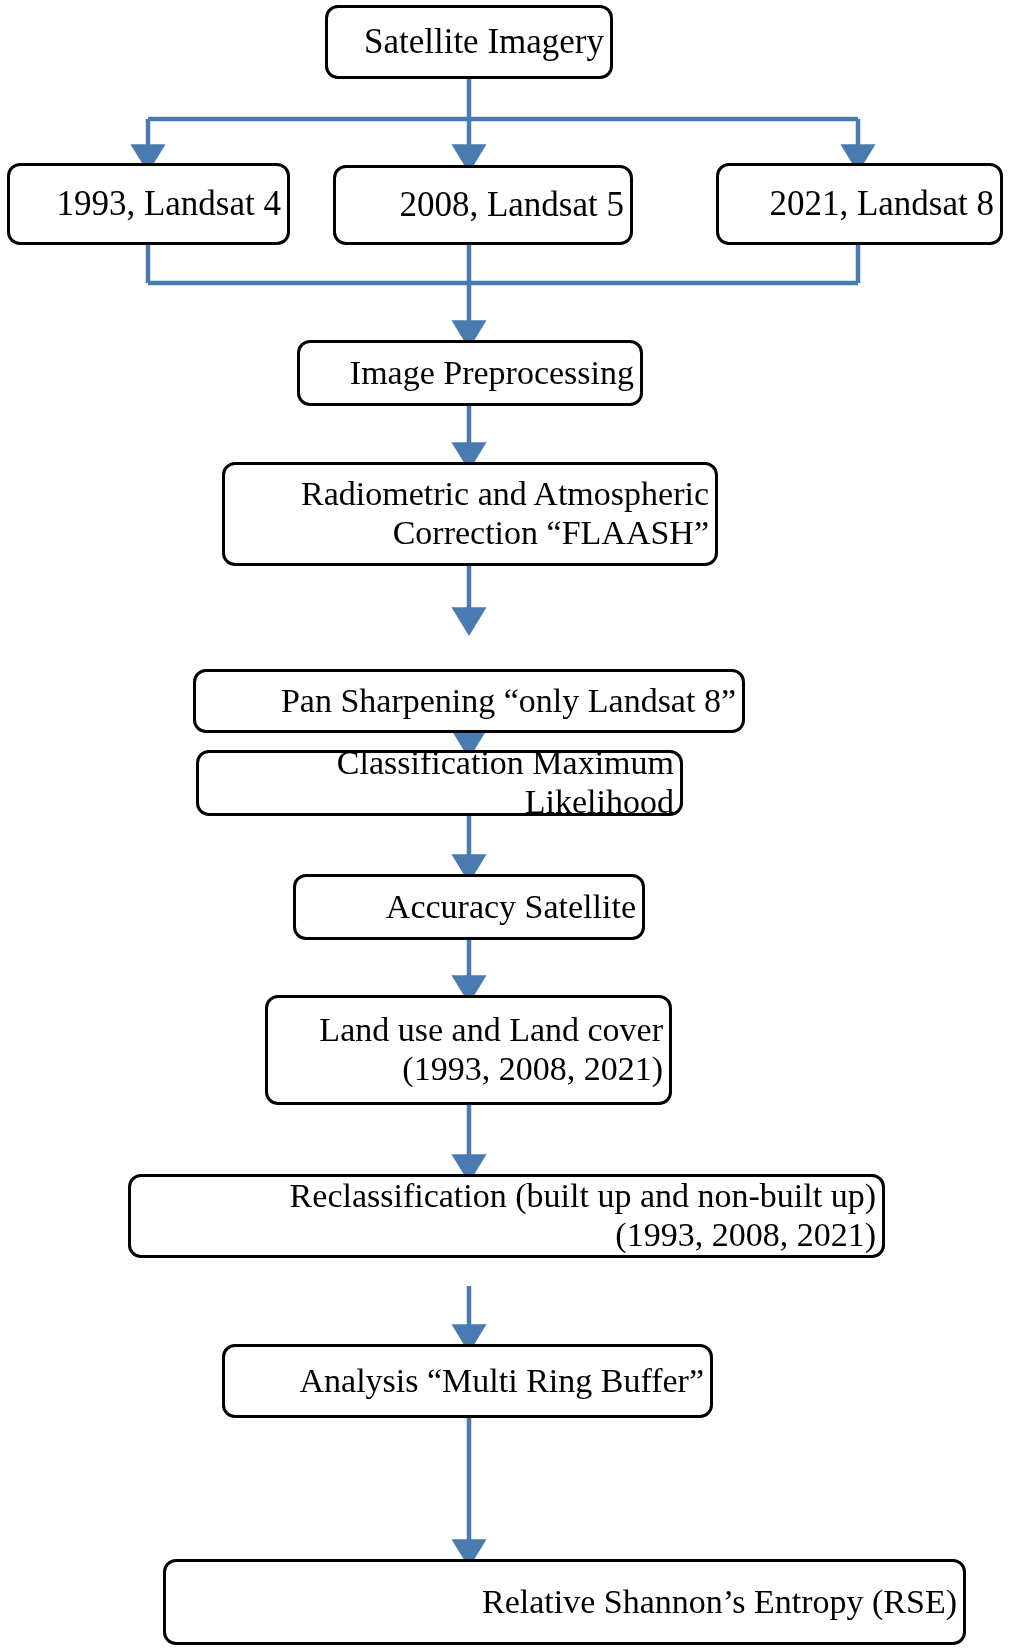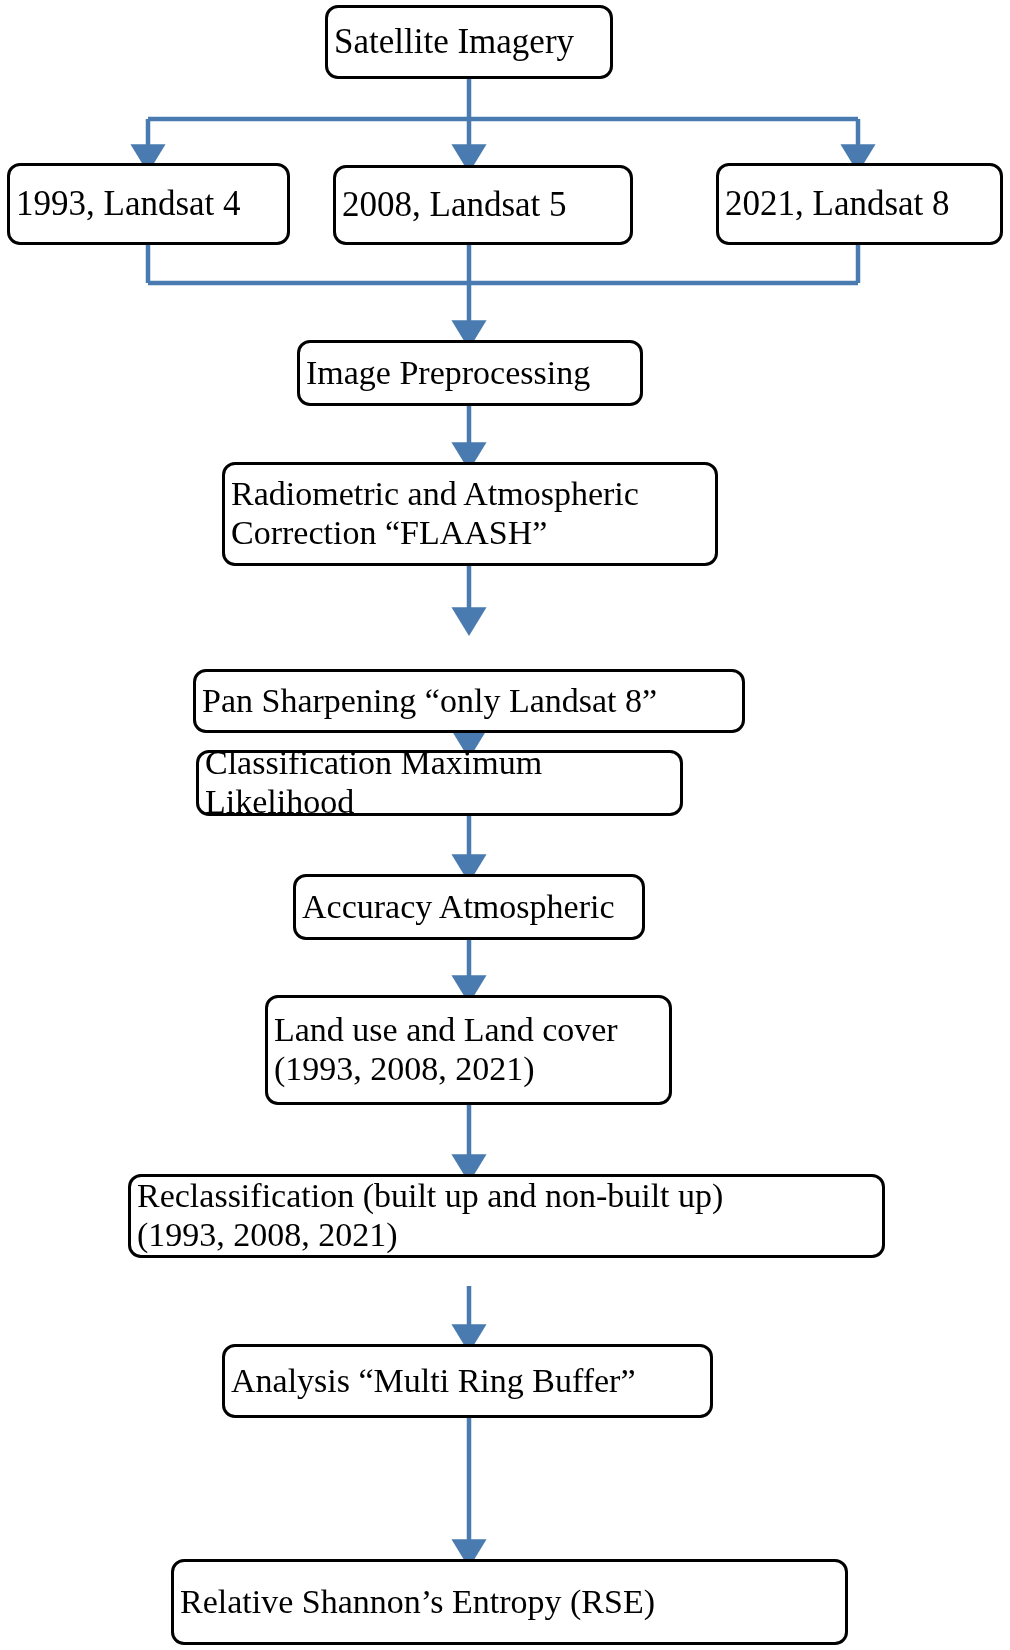--- a/index.html
+++ b/index.html
@@ -17,21 +17,21 @@
   }
   .node {
     position: absolute;
     box-sizing: border-box;
     border: 3px solid #000000;
     border-radius: 13px;
     background: #ffffff;
     display: flex;
     align-items: center;
     justify-content: center;
-    text-align: left;
+    text-align: right;
     color: #000000;
     line-height: 1.14;
     z-index: 3;
     padding: 0 6px;
   }
   .node-label {
     display: block;
     width: 100%;
     white-space: pre-line;
   }
@@ -111,34 +111,34 @@
 
   <div class="node" style="left:193px; top:627px; width:552px; height:64px; font-size:34px;margin-top:42px;">
     <span class="node-label">Pan Sharpening “only Landsat 8”</span>
   </div>
 
   <div class="node" style="left:196px; top:750px; width:487px; height:66px; font-size:34px;">
     <span class="node-label">Classification Maximum Likelihood</span>
   </div>
 
   <div class="node" style="left:293px; top:874px; width:352px; height:66px; font-size:34px;">
-    <span class="node-label">Accuracy Atmospheric</span>
+    <span class="node-label">Accuracy Satellite</span>
   </div>
 
   <div class="node" style="left:265px; top:995px; width:407px; height:110px; font-size:34px;">
     <span class="node-label">Land use and Land cover
 (1993, 2008, 2021)</span>
   </div>
 
   <div class="node" style="left:128px; top:1174px; width:757px; height:84px; font-size:34px;">
     <span class="node-label">Reclassification (built up and non-built up)
 (1993, 2008, 2021)</span>
   </div>
 
   <div class="node" style="left:222px; top:1344px; width:491px; height:74px; font-size:34px;">
     <span class="node-label">Analysis “Multi Ring Buffer”</span>
   </div>
 
-  <div class="node" style="left:163px; top:1559px; width:677px; height:86px; font-size:34px;margin-left:8px;">
+  <div class="node" style="left:163px; top:1559px; width:803px; height:86px; font-size:34px;">
     <span class="node-label">Relative Shannon’s Entropy (RSE)</span>
   </div>
 
 </div>
 
 </body></html>

